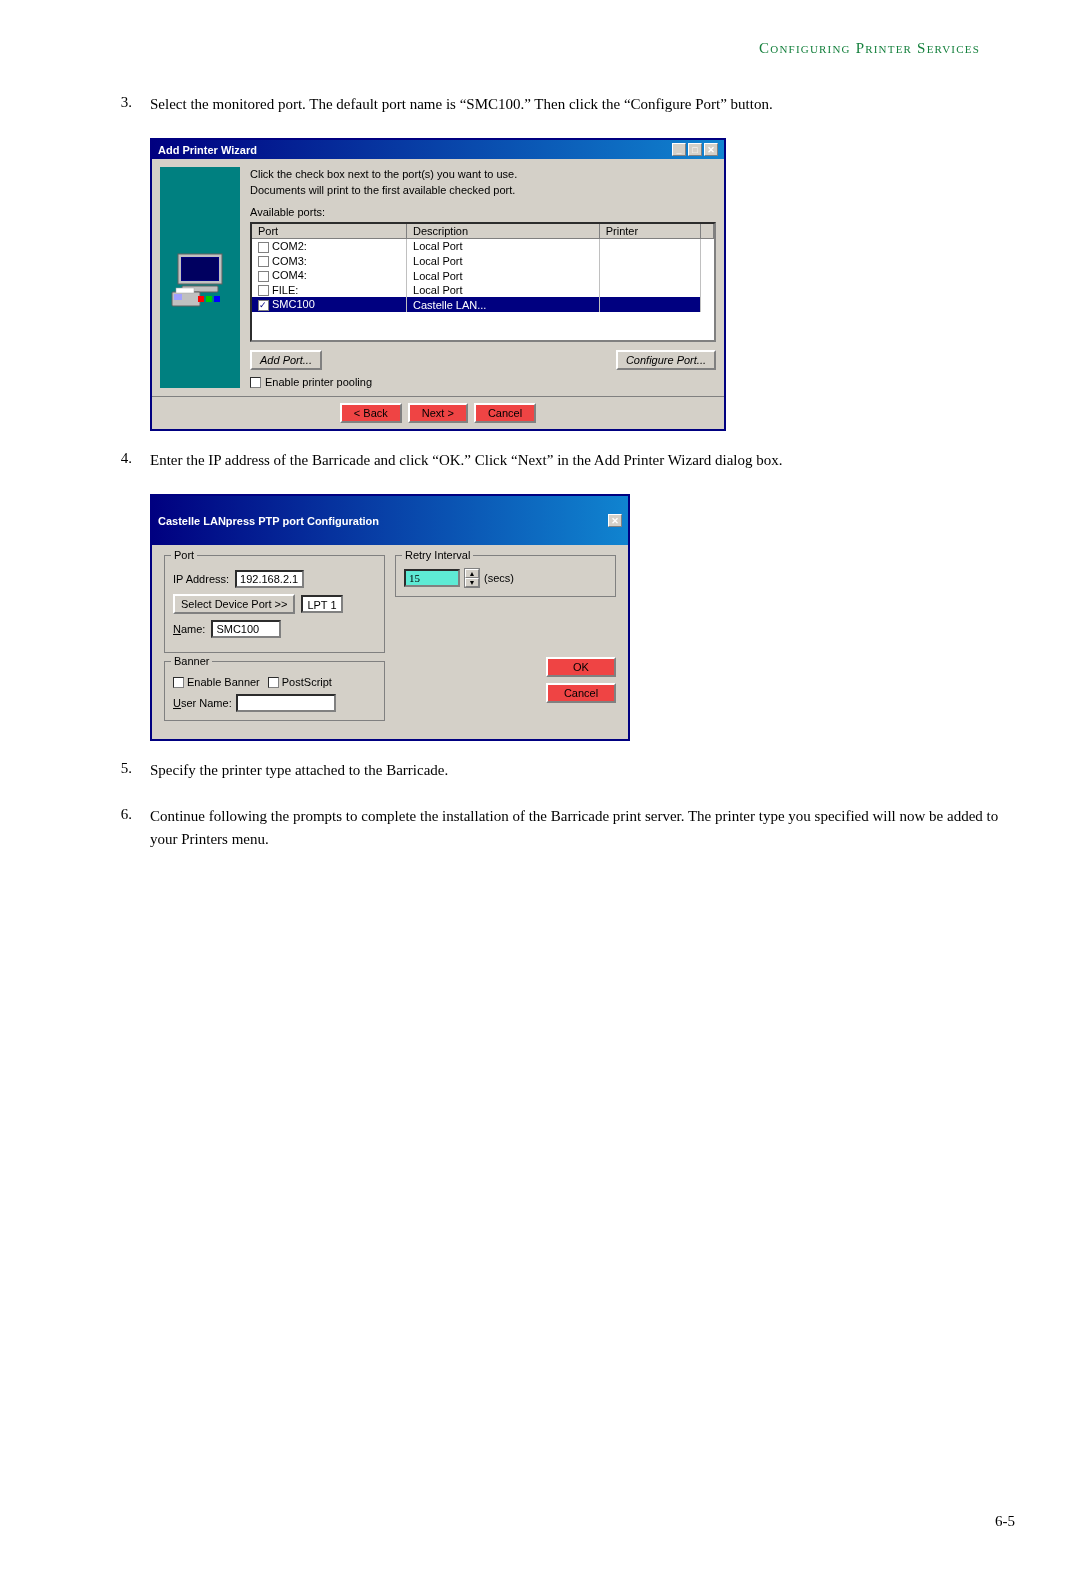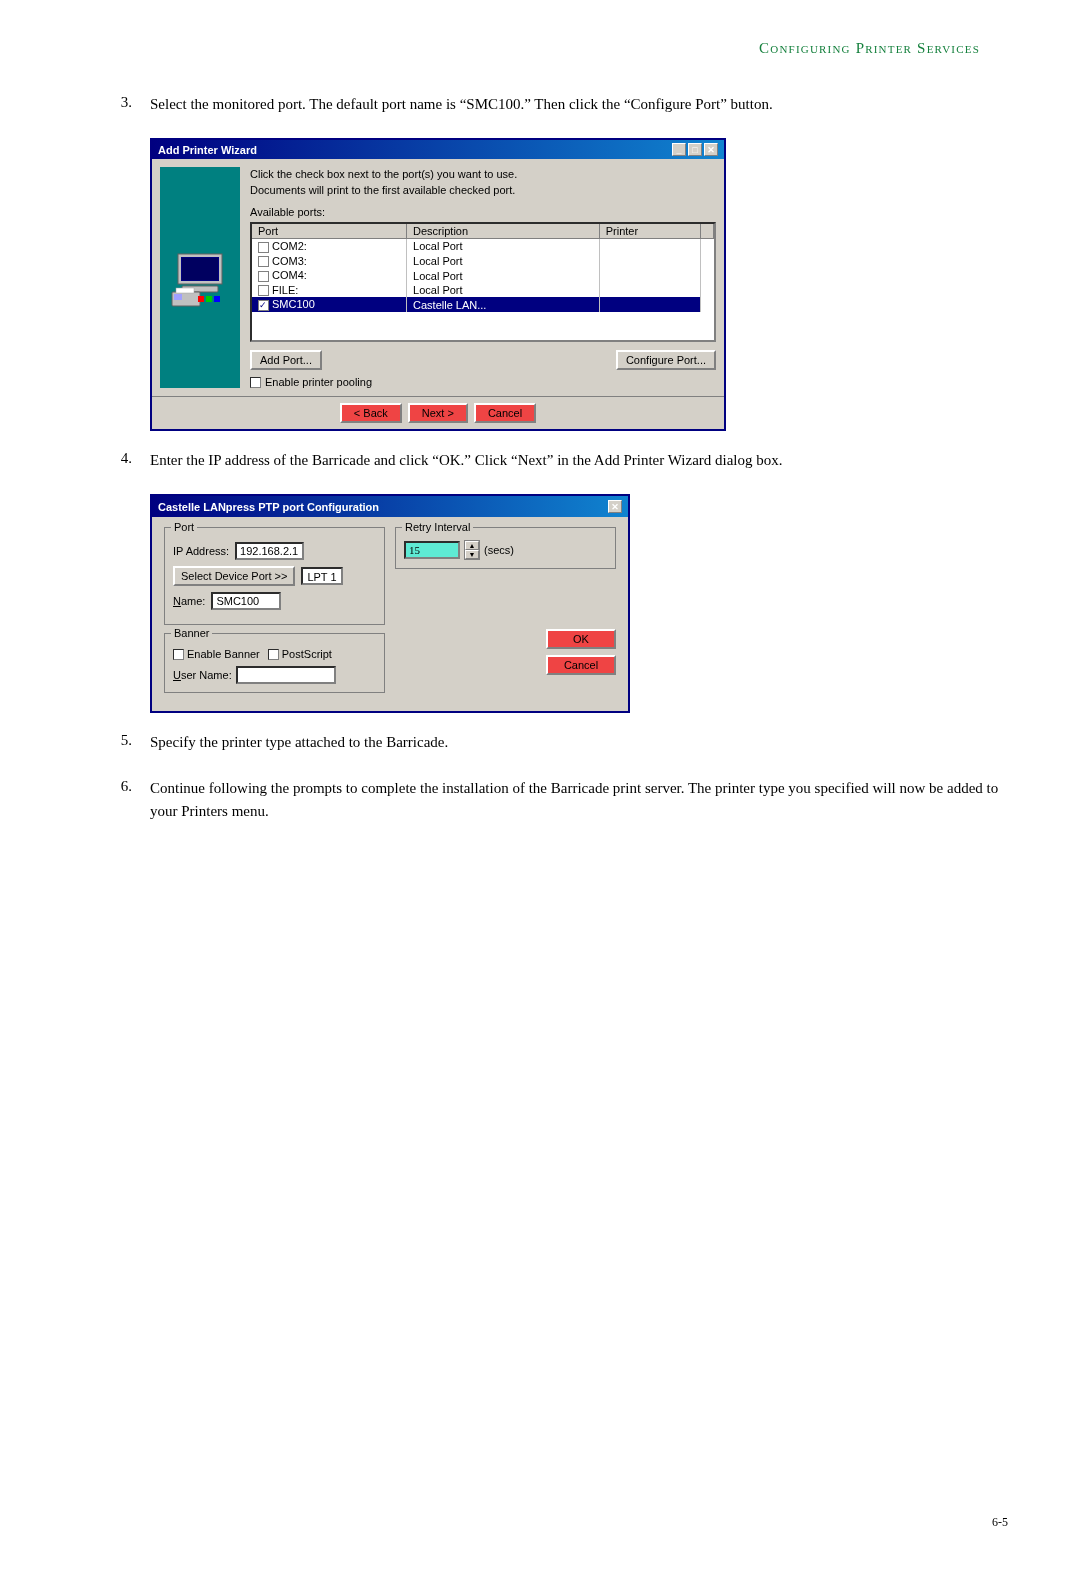--- a/index.html
+++ b/index.html
@@ -199,35 +199,36 @@
       min-width: 60px;
     }
     .win-btn-small {
       background: #d4d0c8;
       border: 2px solid;
       border-color: #fff #808080 #808080 #fff;
       padding: 2px 8px;
       font-family: "MS Sans Serif", Arial, sans-serif;
       font-size: 11px;
       cursor: pointer;
+      font-style: italic;
     }
 
     
     .castelle-dialog {
       border: 2px solid #000080;
       background: #d4d0c8;
       width: 480px;
       font-family: "MS Sans Serif", Arial, sans-serif;
       font-size: 11px;
       margin-top: 10px;
     }
     .castelle-titlebar {
       background: linear-gradient(to right, #000080, #1084d0);
       color: white;
-      padding: 4px 6px;
+      padding: 18px 6px;
       font-size: 11px;
       font-weight: bold;
       display: flex;
       justify-content: space-between;
       align-items: center;
     }
     .castelle-body {
       padding: 10px 12px;
       display: grid;
       grid-template-columns: 1fr 1fr;
@@ -381,22 +382,22 @@
       display: flex;
       flex-direction: column;
       gap: 6px;
       align-items: flex-end;
       justify-content: flex-end;
     }
 
     .page-footer {
       position: fixed;
       bottom: 40px;
-      right: 72px;
-      font-size: 12px;
+      right: 65px;
+      font-size: 15px;
       font-family: "Times New Roman", Times, serif;
     }
 
     .underline-char {
       text-decoration: underline;
     }
   </style>
 </head>
 <body>
 

